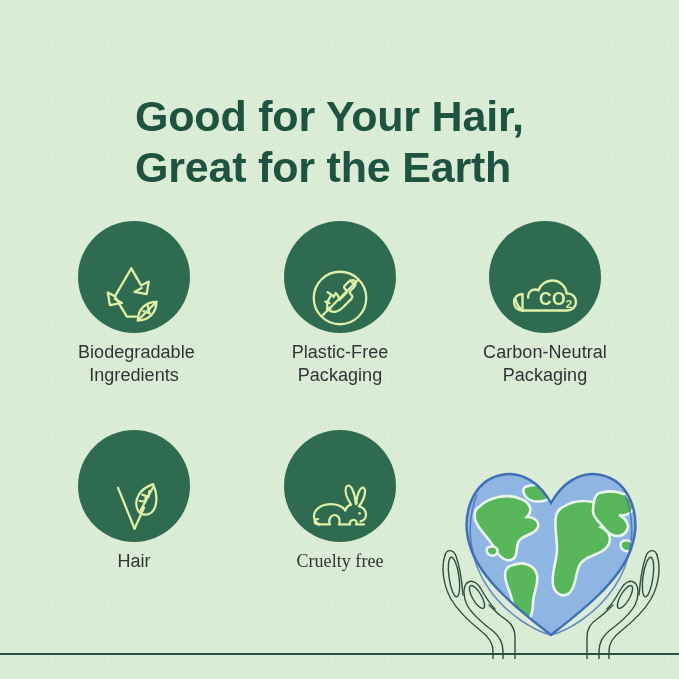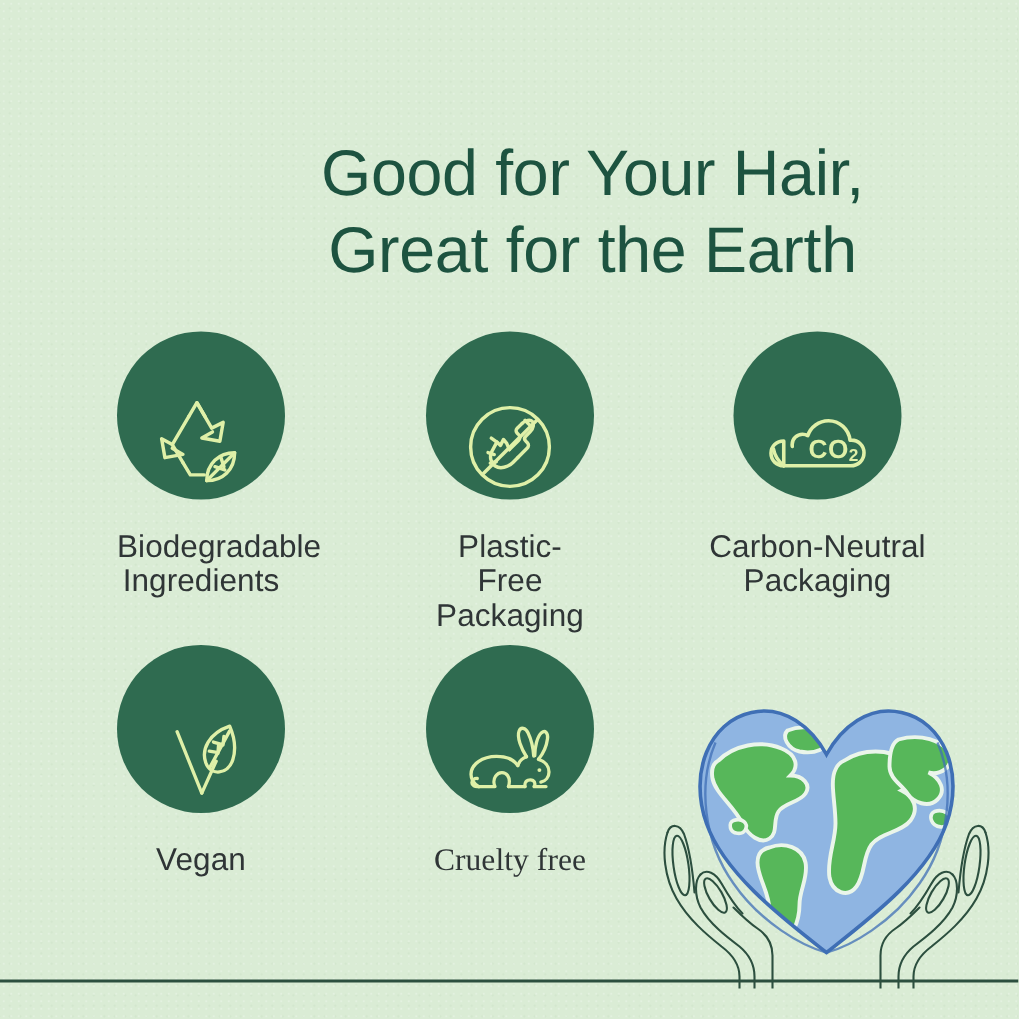--- a/index.html
+++ b/index.html
@@ -35,47 +35,46 @@
 
   
   .heading {
     position: absolute;
     left: 135px;
     top: 62px;
     width: 520px;
     color: #1d5340;
     font-size: 43px;
     line-height: 51px;
-    font-weight: 400;
+    font-weight: 700;
     letter-spacing: -0.2px;
     white-space: pre-line;
-    text-align: center;
   }
 
   
   .badge {
     position: absolute;
     width: 112px;
     text-align: center;
   }
   .badge .disc {
     width: 112px;
     height: 112px;
     border-radius: 50%;
     background: #2f6b50;
     display: flex;
     align-items: flex-end;
     justify-content: center;
     margin: 0 auto;
   }
   .badge .disc svg { display: block; }
   .badge .cap {
-    margin-top: 20px;
+    margin-top: 8px;
     color: #2f3536;
-    font-size: 21px;
+    font-size: 18px;
     line-height: 23px;
     white-space: pre-line;
     letter-spacing: .05px;
   }
 
   
   #badge-biodegradable { left: 78px;  top: 221px; }
   #badge-plastic-free  { left: 284px; top: 221px; }
   #badge-carbon        { left: 489px; top: 221px; }
   
@@ -202,21 +201,21 @@
           <path d="M50 9.5 C37 14 32 24 35 32.5 C38 41 49 40 52 30.5
                    C54.2 23.4 52.6 15.5 50 9.5 Z"></path>
           <path d="M50 12.5 L37.5 35.5"></path>
           <path d="M44.8 21 L39.8 19.5"></path>
           <path d="M42 26 L37.2 25.2"></path>
           <path d="M45.8 21.4 L46.4 16"></path>
           <path d="M42.6 26.6 L43 21.6"></path>
         </svg>
       </span>
     </div>
-    <div class="cap">Vegan</div>
+    <div class="cap">Hair</div>
   </div>
 
   <div class="badge" id="badge-cruelty-free">
     <div class="disc">
       <span>
         <svg width="72" height="72" viewBox="0 0 72 64" fill="none" stroke="#dff0a8" stroke-width="2.2" stroke-linecap="round" stroke-linejoin="round">
 
           <path d="M47 30.5 C43.5 25 40.5 17.5 42 13.5 C43.2 10.3 46.4 11.2 48 14.5
                    C50 18.6 51.5 25 51.8 30"></path>
           <path d="M52.5 29.8 C52.5 24 54.2 16.8 57 14.5 C59.4 12.5 61.5 14.6 61 18.5

